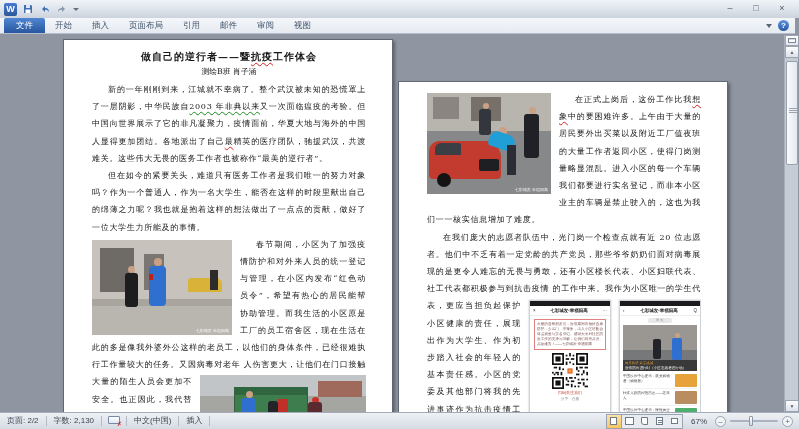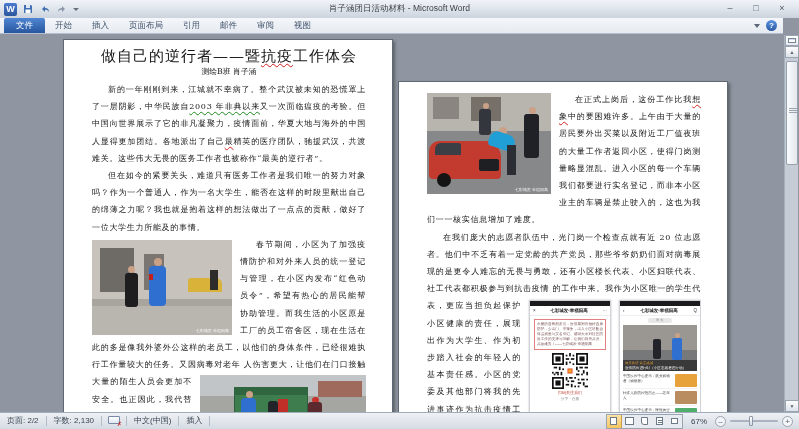--- a/index.html
+++ b/index.html
@@ -16,42 +16,42 @@
   .qbtn { width:13px; height:13px; display:flex; align-items:center; justify-content:center;
     font-size:9px; color:#3f5f95; }
   .qbtn svg { display:block; }
   .qat-caret { width:0; height:0; border-left:3px solid transparent; border-right:3px solid transparent;
     border-top:3px solid #67707d; margin-left:1px; }
   .win-title { position:absolute; left:0; right:0; text-align:center; font-size:8.5px; color:#3c3f45; pointer-events:none; }
   .winctl { margin-left:auto; display:flex; padding-right:4px; }
   .winctl div { width:26px; height:14px; text-align:center; line-height:13px; font-size:9px; color:#555b63; }
 
   
-  .tabrow { position:absolute; top:18px; left:0; right:16px; height:16px;
+  .tabrow { position:absolute; top:18px; left:0; right:4px; height:16px;
     background:linear-gradient(#f4f6fa,#e6ebf1); border-bottom:1px solid #b6bfcb;
     display:flex; align-items:flex-end; z-index:29; }
   .tab { font-size:8.5px; color:#41536b; padding:12px 10px 2px; line-height:11px; }
   .tab.active { background:linear-gradient(#4f86d2,#28569f); color:#fff;
     border-radius:2px 2px 0 0; margin-left:4px; padding:2px 12px; }
   .tabrow-right { margin-left:auto; display:flex; align-items:center; gap:6px; padding:0 6px 2px; }
   .caret-down { width:0; height:0; border-left:3px solid transparent; border-right:3px solid transparent;
     border-top:4px solid #5c6776; }
   .helpbtn { width:11px; height:11px; border-radius:50%; background:linear-gradient(#5b93e0,#2c5ba6);
     color:#fff; font-size:8px; font-weight:bold; text-align:center; line-height:11px; }
 
   
   .docarea { position:absolute; top:35px; left:0; right:0; bottom:17px; background:#8f96a1; overflow:hidden; }
   .page { position:absolute; top:4px; width:330px; height:378px; background:#fff;
     border:1px solid #5f6873; box-shadow:2px 2px 3px rgba(0,0,0,.35); }
   .page.p1 { left:63px; }
   .page.p2 { left:398px;margin-top:42px; }
   .pagein { position:absolute; top:9px; left:28px; right:26px; bottom:0; overflow:hidden;
     font-family:"DejaVu Serif",serif; color:#161616; text-align:justify; }
 
-  .doc-title { text-align:center; font-size:15px; font-weight:normal; line-height:15px; letter-spacing:1px; }
+  .doc-title { text-align:center; font-size:10px; font-weight:bold; line-height:15px; letter-spacing:1px; }
   .byline { text-align:center; font-size:7.8px; line-height:15px; margin-bottom:2px; }
   .bp { font-size:8px; line-height:17.2px; letter-spacing:0.7px; text-indent:2em; }
   .sq-red { text-decoration:underline wavy #d02020; text-decoration-thickness:1px; text-underline-offset:2px; }
   .sq-green { text-decoration:underline wavy #1c8a1c; text-decoration-thickness:1px; text-underline-offset:2px; }
 
   
   .photo { position:relative; overflow:hidden; display:block; }
   .photo1 { float:left; width:140px; height:95px; margin:4px 8px 2px 0;
     background:linear-gradient(#c7c2bb 0 62%,#a8a49e 62% 70%,#b9b5af 70%); }
   .photo2 { float:right; width:166px; height:80px; margin:2px 0 2px 8px;
@@ -146,21 +146,20 @@
           <path d="M2 4 L5 1 L5 3 C8 3 9 5 9 7 C8 5.4 7 4.8 5 4.8 L5 7 Z" fill="#3f6fb0"></path>
         </svg>
     </div>
     <div class="qbtn">
       <svg width="10" height="9" viewBox="0 0 10 9">
           <path d="M8 4 L5 1 L5 3 C2 3 1 5 1 7 C2 5.4 3 4.8 5 4.8 L5 7 Z" fill="#8b97a8"></path>
         </svg>
     </div>
     <div class="qat-caret"></div>
   </div>
-  <div class="win-title">肖子涵团日活动材料 - Microsoft Word</div>
   <div class="winctl">
     <div>–</div>
     <div>□</div>
     <div>×</div>
   </div>
 </div>
 
 <div class="tabrow">
   <div class="tab active">文件</div>
   <div class="tab">开始</div>

